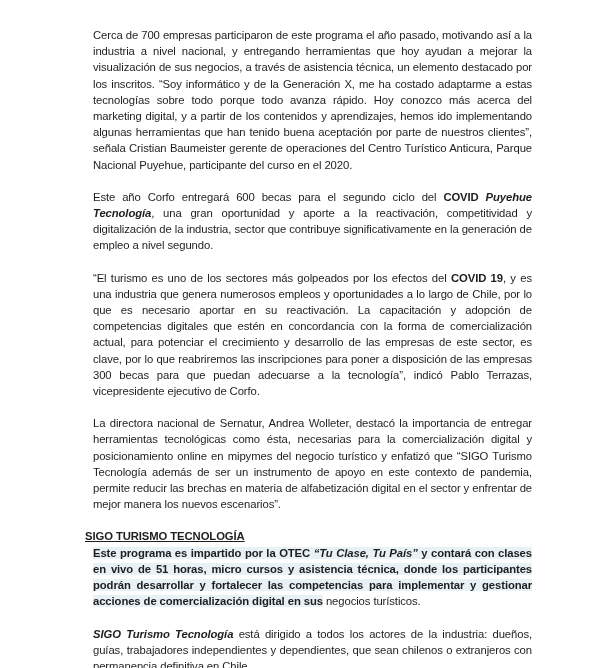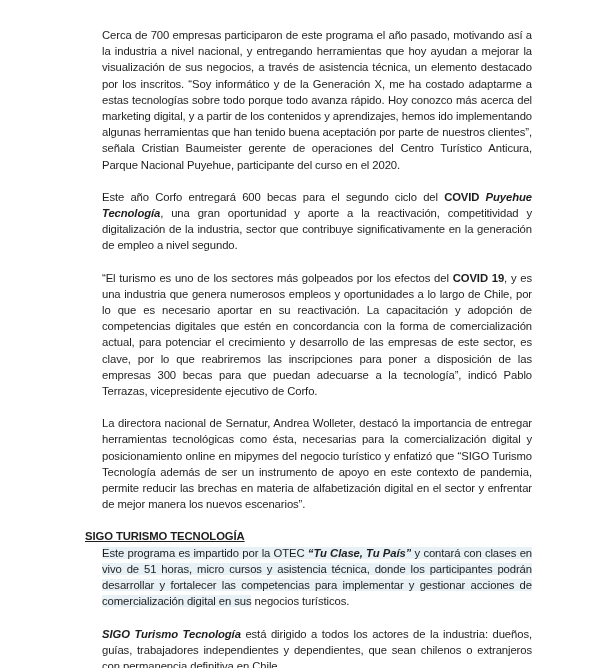--- a/index.html
+++ b/index.html
@@ -19,32 +19,32 @@
   .doc{
     position:absolute;
     left:85px;top:27px;
     width:447px;
     font-size:11.3px;
     line-height:16.2px;
     color:var(--text);
     text-align:justify;
     letter-spacing:-0.1px;
   }
-  .doc p{margin:0 0 16px 17px;}
+  .doc p{margin:0 0 16px 8px;}
   .doc h2{
     margin:0;
     font-size:11.3px;
     line-height:16.2px;
     font-weight:bold;
     text-decoration:underline;
     text-align:left;
   }
   .b{font-weight:bold;}
   .i{font-style:italic;}
-  .hl{background:var(--hl);}
+  .hl{background:var(--hl);font-weight:bold;}
 </style>
 </head>
 <body>
 
 <div class="doc">
     <p><span class="">Cerca de 700 empresas participaron de este programa el año pasado, motivando así a la industria a nivel nacional, y entregando herramientas que hoy ayudan a mejorar la visualización de sus negocios, a través de asistencia técnica, un elemento destacado por los inscritos. “Soy informático y de la Generación X, me ha costado adaptarme a estas tecnologías sobre todo porque todo avanza rápido. Hoy conozco más acerca del marketing digital, y a partir de los contenidos y aprendizajes, hemos ido implementando algunas herramientas que han tenido buena aceptación por parte de nuestros clientes”, señala Cristian Baumeister gerente de operaciones del Centro Turístico Anticura, Parque Nacional Puyehue, participante del curso en el 2020.</span></p>
     <p><span class="">Este año Corfo entregará 600 becas para el segundo ciclo del </span><span class="b">COVID </span><span class="b i">Puyehue Tecnología</span><span class="">, una gran oportunidad y aporte a la reactivación, competitividad y digitalización de la industria, sector que contribuye significativamente en la generación de empleo a nivel segundo.</span></p>
     <p><span class="">“El turismo es uno de los sectores más golpeados por los efectos del </span><span class="b">COVID 19</span><span class="">, y es una industria que genera numerosos empleos y oportunidades a lo largo de Chile, por lo que es necesario aportar en su reactivación. La capacitación y adopción de competencias digitales que estén en concordancia con la forma de comercialización actual, para potenciar el crecimiento y desarrollo de las empresas de este sector, es clave, por lo que reabriremos las inscripciones para poner a disposición de las empresas 300 becas para que puedan adecuarse a la tecnología”, indicó Pablo Terrazas, vicepresidente ejecutivo de Corfo.</span></p>
     <p><span class="">La directora nacional de Sernatur, Andrea Wolleter, destacó la importancia de entregar herramientas tecnológicas como ésta, necesarias para la comercialización digital y posicionamiento online en mipymes del negocio turístico y enfatizó que “SIGO Turismo Tecnología además de ser un instrumento de apoyo en este contexto de pandemia, permite reducir las brechas en materia de alfabetización digital en el sector y enfrentar de mejor manera los nuevos escenarios”.</span></p>
     <h2><span class="">SIGO TURISMO TECNOLOGÍA</span></h2>

